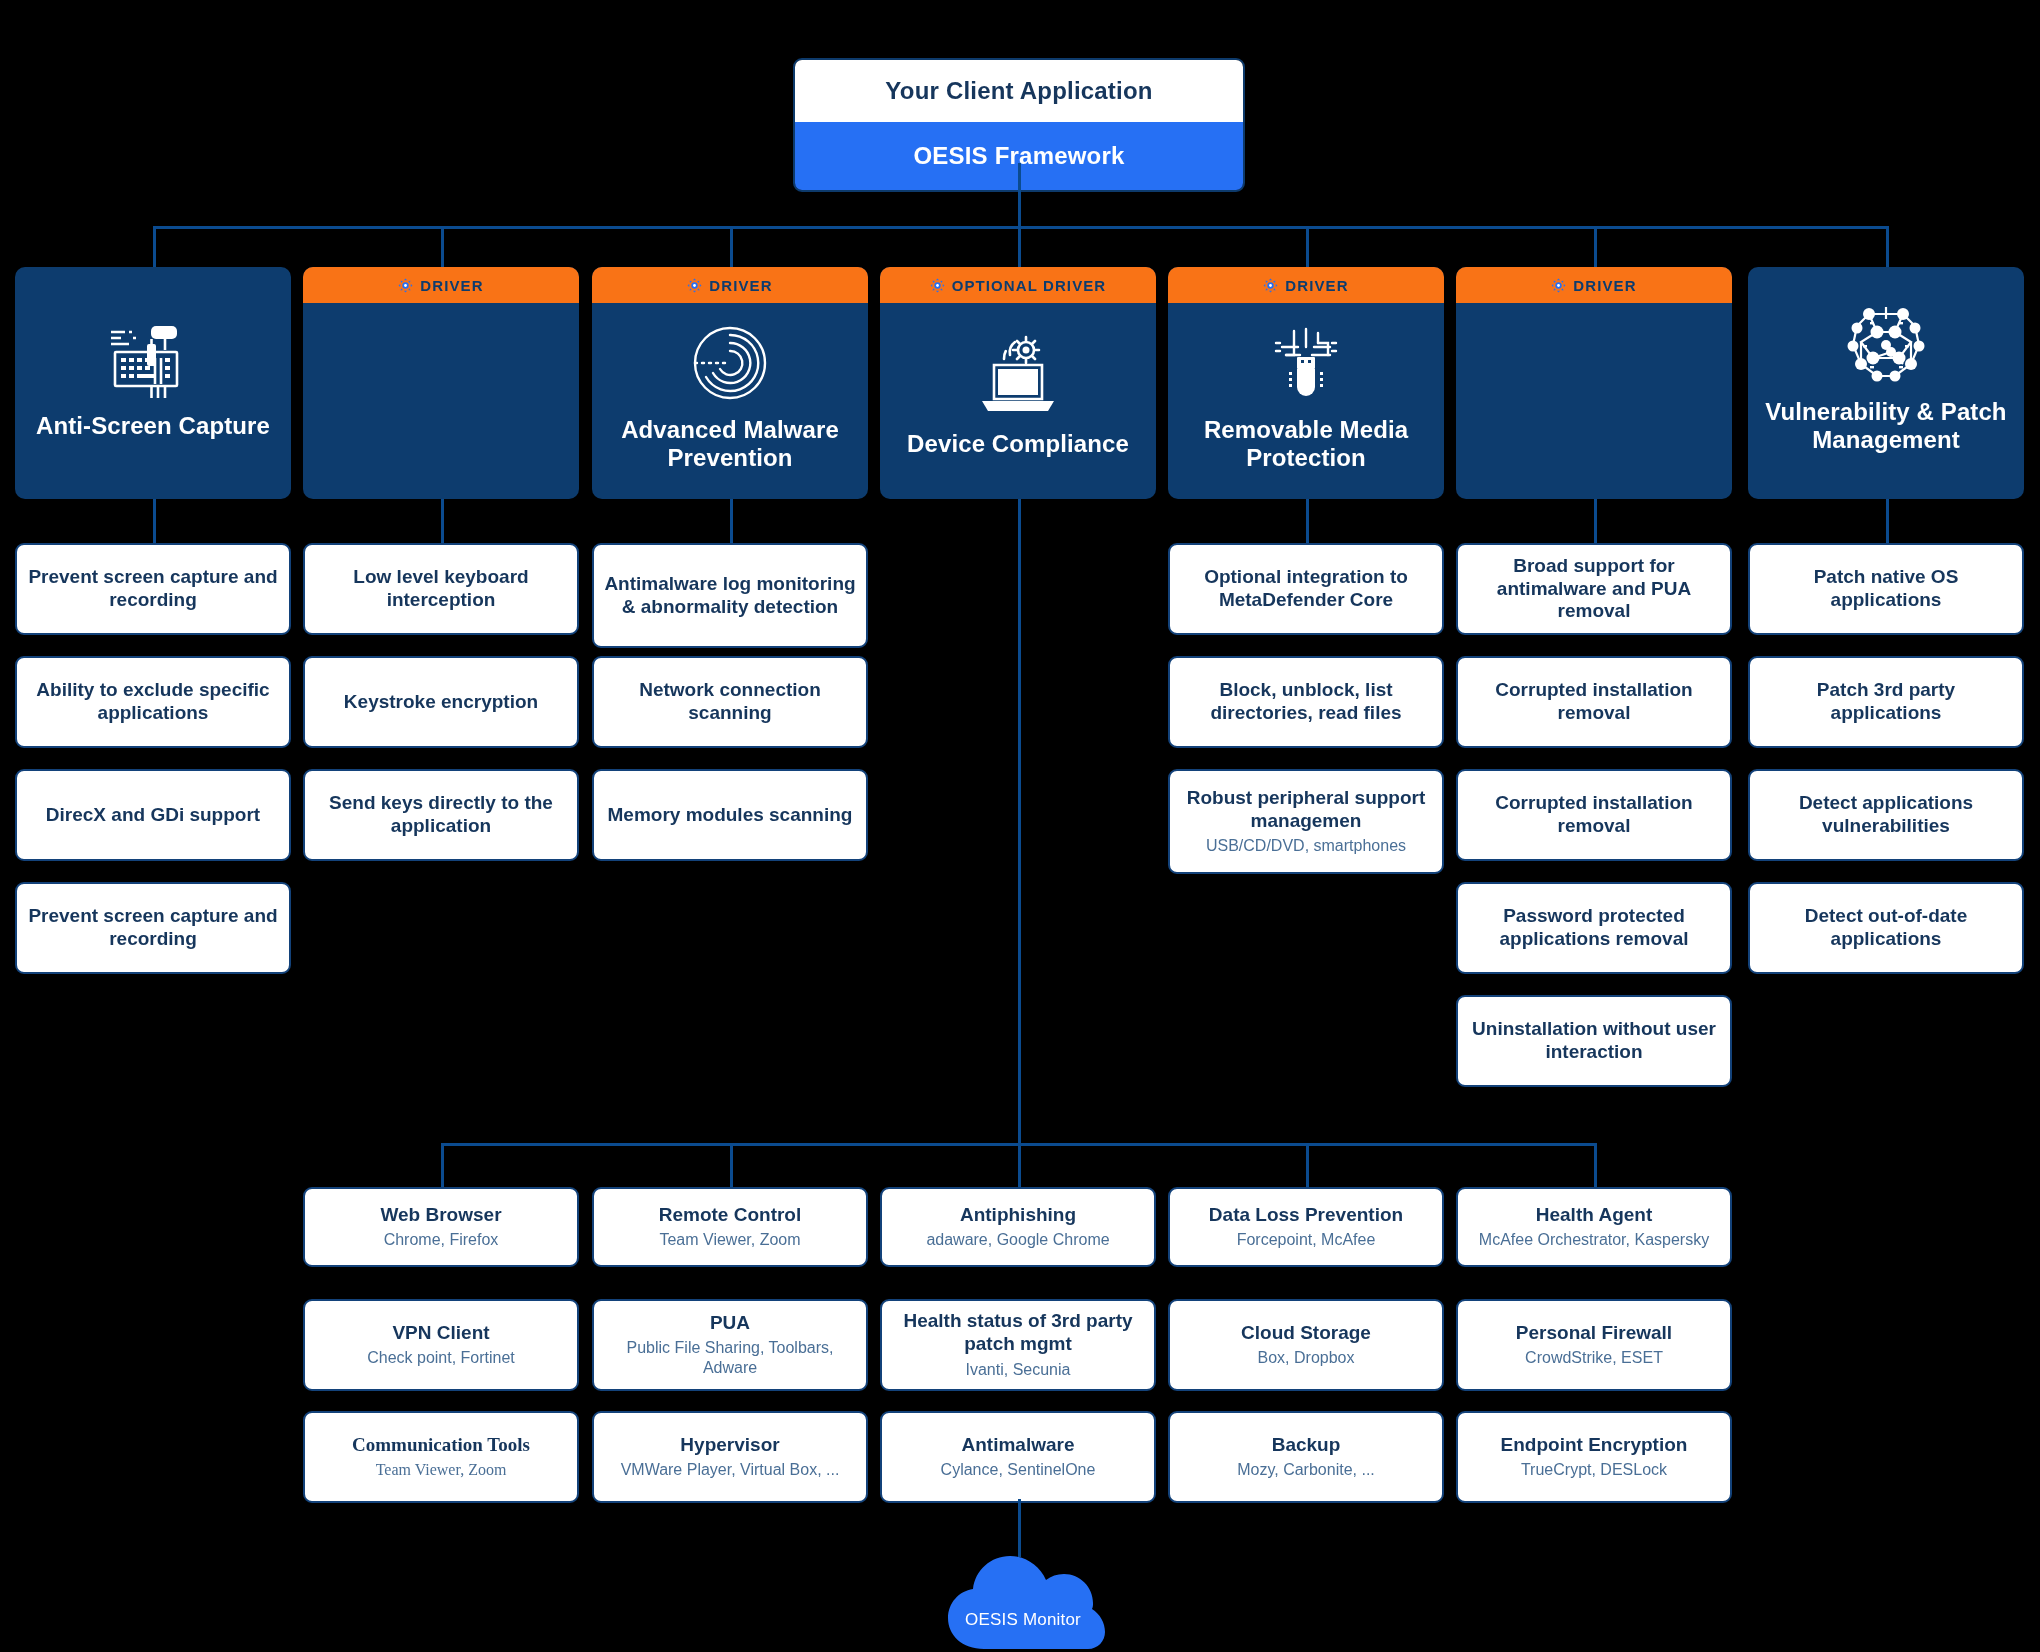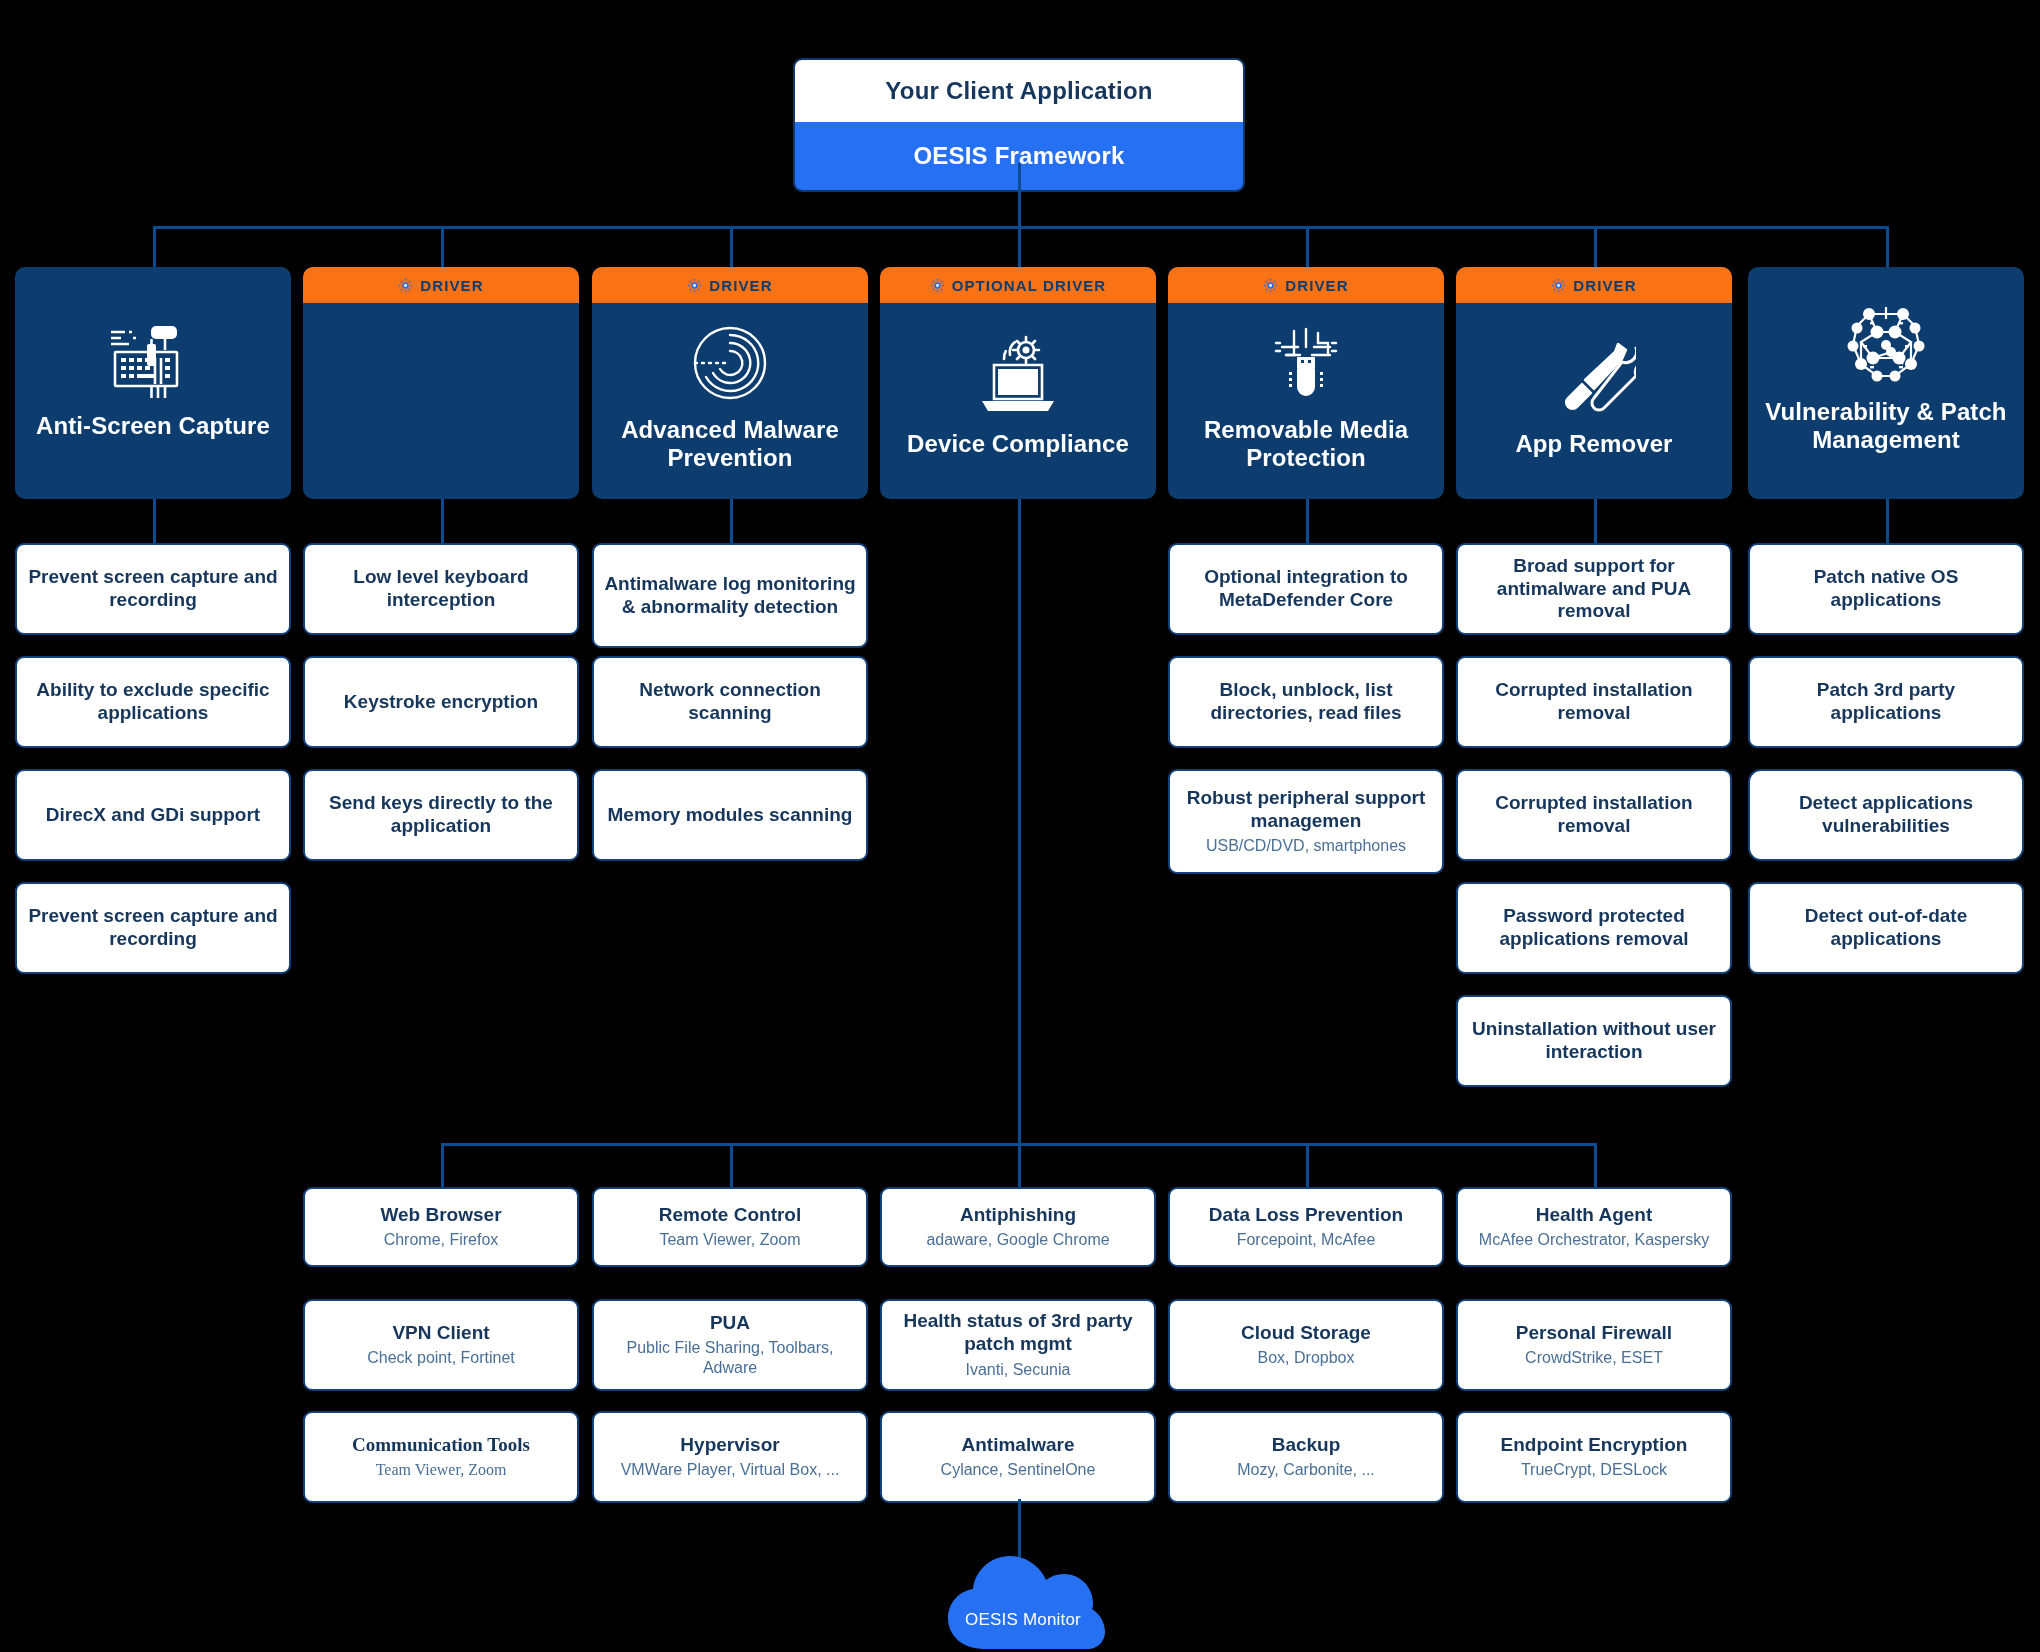--- a/index.html
+++ b/index.html
@@ -305,34 +305,20 @@
     <path d="M2.8 2.8 L5.2 3.3 L3.3 5.2 Z"></path>
                 <path d="M13.2 13.2 L10.8 12.7 L12.7 10.8 Z"></path>
     <path d="M13.2 2.8 L12.7 5.2 L10.8 3.3 Z"></path>
                 <path d="M2.8 13.2 L3.3 10.8 L5.2 12.7 Z"></path>
     <circle cx="8" cy="8" r="3.4"></circle>
   </g>
   <circle cx="8" cy="8" r="1.5" fill="#ffffff"></circle>
 </svg>
           </span>
       <span>DRIVER</span>
-    </div>
-        <div class="cat-body">
-      <div class="cat-icon">
-            <svg width="84" height="82" viewBox="0 0 84 82">
-    <g fill="none" stroke="#fff" stroke-width="3" stroke-linejoin="round" stroke-linecap="round">
-      <path d="M20 12 a11 11 0 0 0 14 14 L62 62 a7 7 0 0 1-10 10 L20 40 a11 11 0 0 0-14-14 z" transform="translate(52,0) scale(-1,1) translate(-52,0)"></path>
-    </g>
-    <g fill="#fff" stroke="#fff" stroke-width="2.4" stroke-linejoin="round">
-      <path d="M66 8 l8 6 -4 9 -28 30 -9-9 30-28z"></path>
-      <path d="M30 48 l-14 14 a6 6 0 0 0 9 9 l14-14z"></path>
-    </g>
-  </svg>
-          </div>
-      <div class="cat-title">App Remover</div>
     </div>
       </div>
       <div class="cat" style="left: 1748px;">
         <div class="cat-body">
       <div class="cat-icon">
             <svg width="86" height="86" viewBox="0 0 86 86">
     <g stroke="#fff" stroke-width="2.2" fill="none">
       <path d="M26 12 L14 24 L10 43 L18 62 L34 74 L52 74 L68 62 L76 43 L72 24 L60 12 Z"></path>
       <path d="M26 12 L34 30 L18 40 L30 56 L48 50 L60 62"></path>
       <path d="M60 12 L52 30 L68 40 L56 56 L34 56"></path>
@@ -424,21 +410,21 @@
       </div>
       <div class="feat" style="left: 1456px; top: 995px; height: 92px; width: 276px;">
         <div class="feat-title">Uninstallation without user interaction</div>
       </div>
       <div class="feat" style="left: 1748px; top: 543px; height: 92px; width: 276px;">
         <div class="feat-title">Patch native OS applications</div>
       </div>
       <div class="feat" style="left: 1748px; top: 656px; height: 92px; width: 276px;">
         <div class="feat-title">Patch 3rd party applications</div>
       </div>
-      <div class="feat" style="left: 1748px; top: 769px; height: 92px; width: 276px; border-radius: 13px;">
+      <div class="feat" style="left: 1748px; top: 769px; height: 92px; width: 276px;">
         <div class="feat-title">Detect applications vulnerabilities</div>
       </div>
       <div class="feat" style="left: 1748px; top: 882px; height: 92px; width: 276px;">
         <div class="feat-title">Detect out-of-date applications</div>
       </div>
     </div>
 
   <div class="ln ln-v" style="left:1018px; top:499px; height:644px;"></div>
   <div class="ln ln-h" style="left:441px; top:1143px; width:1155px;"></div>
   <div class="ln ln-v" style="left:441px; top:1143px; height:44px;"></div>

